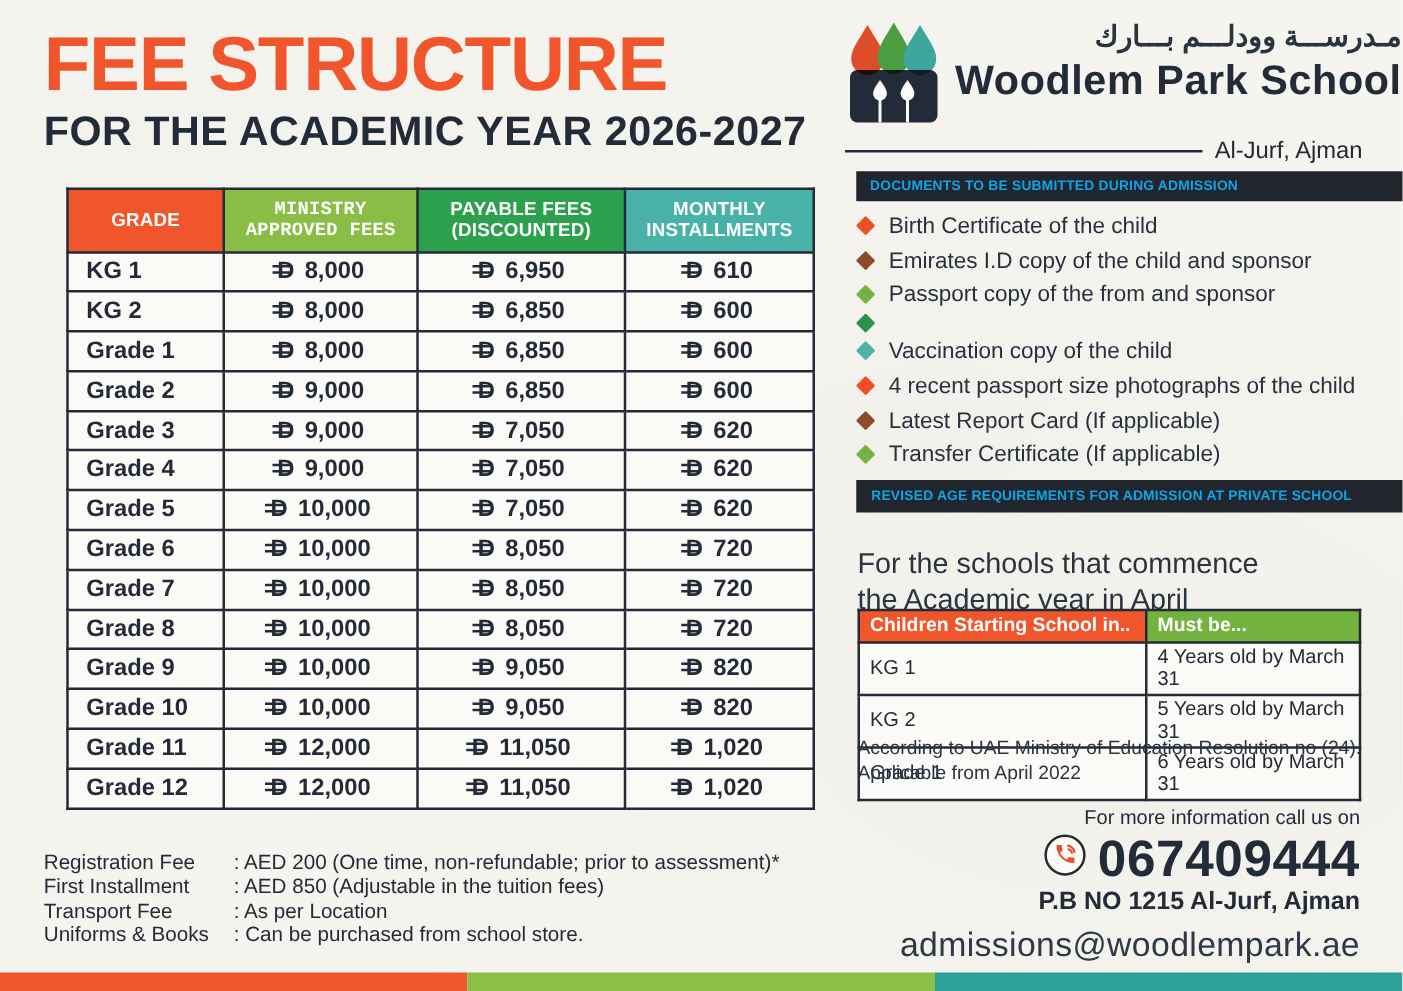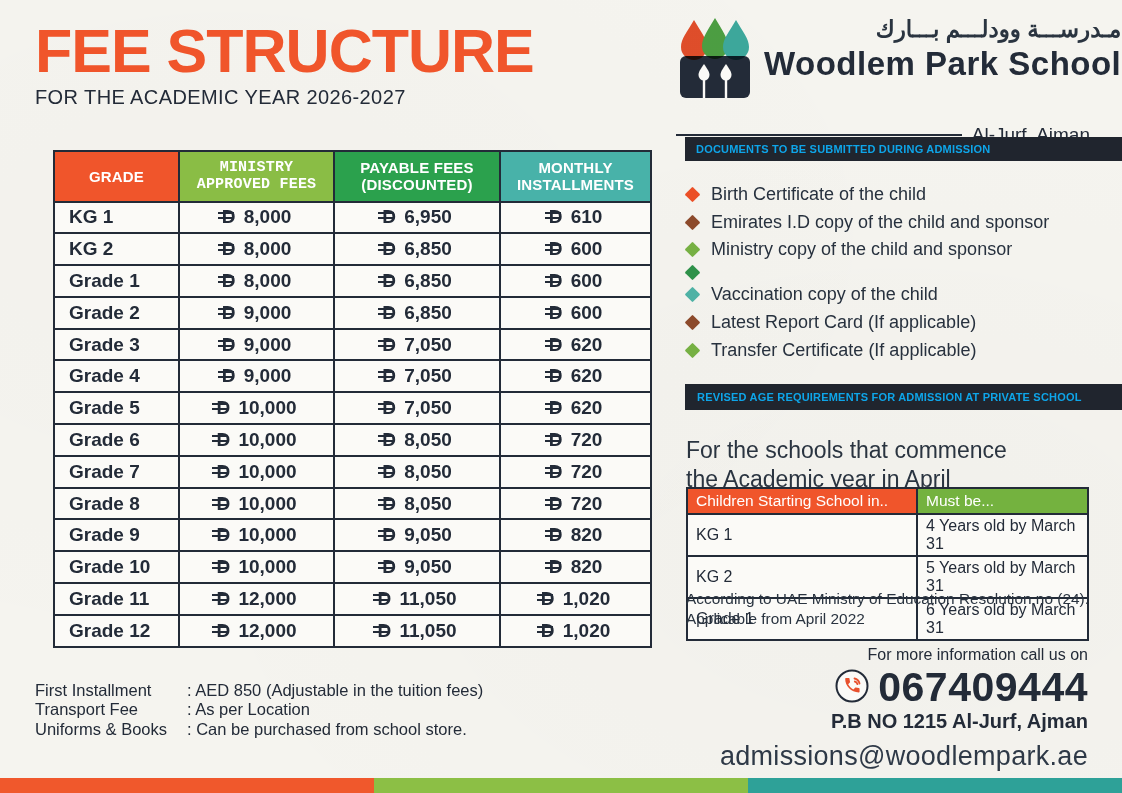--- a/index.html
+++ b/index.html
@@ -18,32 +18,32 @@
       #f5f4ef;
   }
 
   
   .title-block { position:absolute; left:35px; top:20px; }
   .main-title {
     font-size:61px; font-weight:800; letter-spacing:-1px;
     color:#f0552b; line-height:1.02;
   }
   .sub-title {
-    font-size:20px; font-weight:400; letter-spacing:0.4px;
+    font-size:33px; font-weight:700; letter-spacing:0.4px;
     color:#232b38; margin-top:4px;
   }
 
   
   .logo-block { position:absolute; left:676px; top:16px; width:414px; }
   .logo-row { display:flex; align-items:flex-start; }
   .logo-icon { flex:0 0 auto; margin-right:10px; }
   .logo-text { flex:1; text-align:right; }
   .logo-arabic { font-size:23px; font-weight:600; color:#2a3440; direction:rtl; line-height:1.2; letter-spacing:1px; }
   .logo-english { font-size:33px; font-weight:600; color:#232b38; letter-spacing:0.5px; margin-top:1px; white-space:nowrap; }
-  .logo-divider-row { display:flex; align-items:center; margin-top:20px; }
+  .logo-divider-row { display:flex; align-items:center; margin-top:5px; }
   .logo-divider { flex:1; height:2px; background:#232b38; margin-right:10px; }
   .logo-location { font-size:19px; font-weight:500; color:#232b38; white-space:nowrap; }
 
   
   .fee-table {
     position:absolute; left:53px; top:150px; width:582px;
     border-collapse:collapse; table-layout:fixed;
   }
   .fee-table th, .fee-table td { border:2px solid #232b38; }
   .fee-table th {
@@ -76,42 +76,42 @@
 
   
   .black-bar {
     position:absolute; left:685px; width:465px;
     background:#20252e; color:#0ea5e9; font-weight:700; font-size:11px;
     letter-spacing:0.2px; line-height:1.28; padding:5px 11px;
   }
   .bar-docs { top:137px; white-space:nowrap; }
   .bar-age  { top:384px; padding:6px 12px; }
 
-  .docs-list { position:absolute; left:687px; top:184px; width:432px; list-style:none; }
+  .docs-list { position:absolute; left:687px; top:170px; width:432px; list-style:none; }
   .docs-list li { display:flex; align-items:center; margin-bottom:6.6px; font-size:18px; font-weight:500; color:#27313e; }
   .diamond { width:11px; height:11px; transform:rotate(45deg); flex:0 0 auto; margin-right:13px; border-radius:1px; }
 
   .commence-text { position:absolute; left:686px; top:436px; width:350px;
     font-size:23px; font-weight:500; line-height:1.28; color:#2a3440; }
 
   .age-table { position:absolute; left:686px; top:487px; width:401px;
     border-collapse:collapse; table-layout:fixed; }
   .age-table th, .age-table td { border:2px solid #232b38; text-align:left; }
-  .age-table th { color:#fff; font-size:15.5px; font-weight:400; padding:3px 8px; height:16px; }
+  .age-table th { color:#fff; font-size:15.5px; font-weight:700; padding:3px 8px; height:16px; }
   .age-table th.col-start { background:#f0552b; width:230px; }
   .age-table th.col-must  { background:#74b23f; width:171px; }
   .age-table td { background:#fbfaf7; font-size:16px; font-weight:500; padding:2px 8px; height:25px; color:#232b38; }
 
   .resolution-note { position:absolute; left:686px; top:589px; width:412px;
     font-size:15.4px; font-weight:500; line-height:1.3; color:#2a3440; }
 
   
   .contact-block { position:absolute; left:620px; top:646px; width:468px; text-align:right; }
   .contact-info { font-size:16px; font-weight:400; color:#232b38; }
-  .phone-row { display:flex; justify-content:flex-end; align-items:center; gap:8px; margin-top:2px; }
+  .phone-row { display:flex; justify-content:flex-end; align-items:flex-start; gap:8px; margin-top:2px; }
   .phone-number { font-size:41px; font-weight:800; letter-spacing:0.5px; color:#232b38; line-height:1.05; }
   .po-box { font-size:20px; font-weight:700; color:#232b38; margin-top:1px; }
   .email { font-size:27px; font-weight:500; color:#2e3947; margin-top:8px; letter-spacing:0.3px; }
 
   
   .bottom-bar { position:absolute; left:0; bottom:0; width:100%; height:15px; display:flex; }
   .bottom-bar .seg { flex:1; height:100%; }
 </style>
 </head>
 <body>
@@ -242,20 +242,24 @@
           <td class="grade">Grade 12</td>
           <td><span class="dh">D</span> 12,000</td>
           <td><span class="dh">D</span> 11,050</td>
           <td><span class="dh">D</span> 1,020</td>
         </tr>
       </tbody>
   </table>
 
   <div class="fee-notes">
       <div class="fee-note-row">
+        <span class="fee-note-label">Registration Fee</span>
+        <span>: AED 200 (One time, non-refundable; prior to assessment)*</span>
+      </div>
+      <div class="fee-note-row">
         <span class="fee-note-label">First Installment</span>
         <span>: AED 850 (Adjustable in the tuition fees)</span>
       </div>
       <div class="fee-note-row">
         <span class="fee-note-label">Transport Fee</span>
         <span>: As per Location</span>
       </div>
       <div class="fee-note-row">
         <span class="fee-note-label">Uniforms &amp; Books</span>
         <span>: Can be purchased from school store.</span>
@@ -267,28 +271,32 @@
       <li>
         <span class="diamond" style="background:#eb4f26"></span>
         <span>Birth Certificate of  the child</span>
       </li>
       <li>
         <span class="diamond" style="background:#8c4a2b"></span>
         <span>Emirates I.D copy of the child and sponsor</span>
       </li>
       <li>
         <span class="diamond" style="background:#76b043"></span>
-        <span>Ministry copy of the child and sponsor</span>
+        <span>Passport copy of the from and sponsor</span>
       </li>
       <li>
         <span class="diamond" style="background:#2e9149"></span>
       </li>
       <li>
         <span class="diamond" style="background:#4fb2a5"></span>
         <span>Vaccination copy of the child</span>
+      </li>
+      <li>
+        <span class="diamond" style="background:#f04e26"></span>
+        <span>4 recent passport size photographs of the child</span>
       </li>
       <li>
         <span class="diamond" style="background:#8c4a2b"></span>
         <span>Latest Report Card (If applicable)</span>
       </li>
       <li>
         <span class="diamond" style="background:#76b043"></span>
         <span>Transfer Certificate (If applicable)</span>
       </li>
     </ul>

